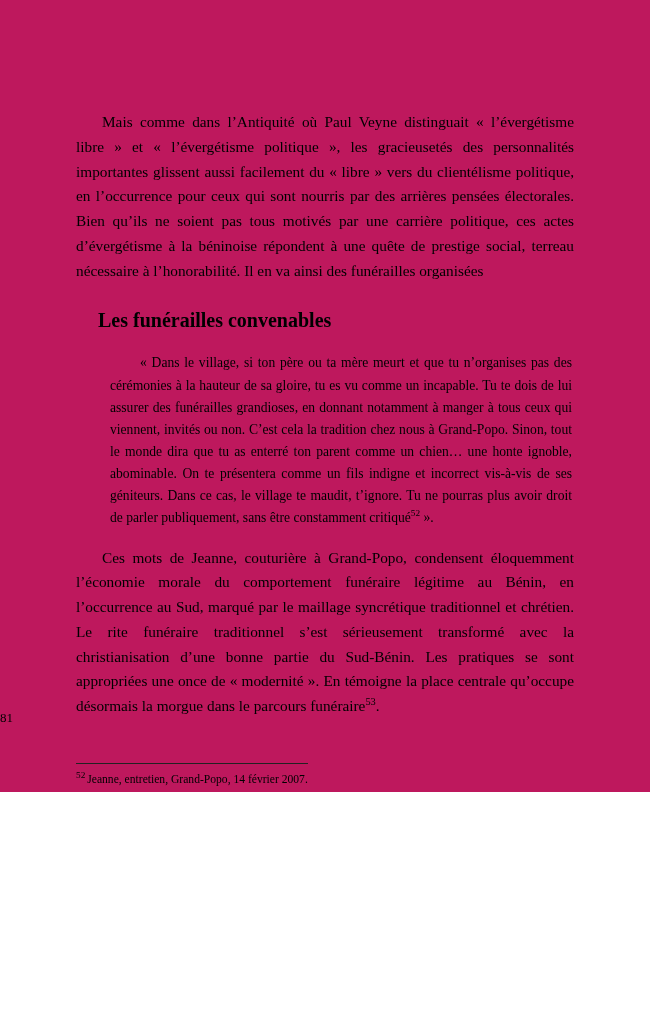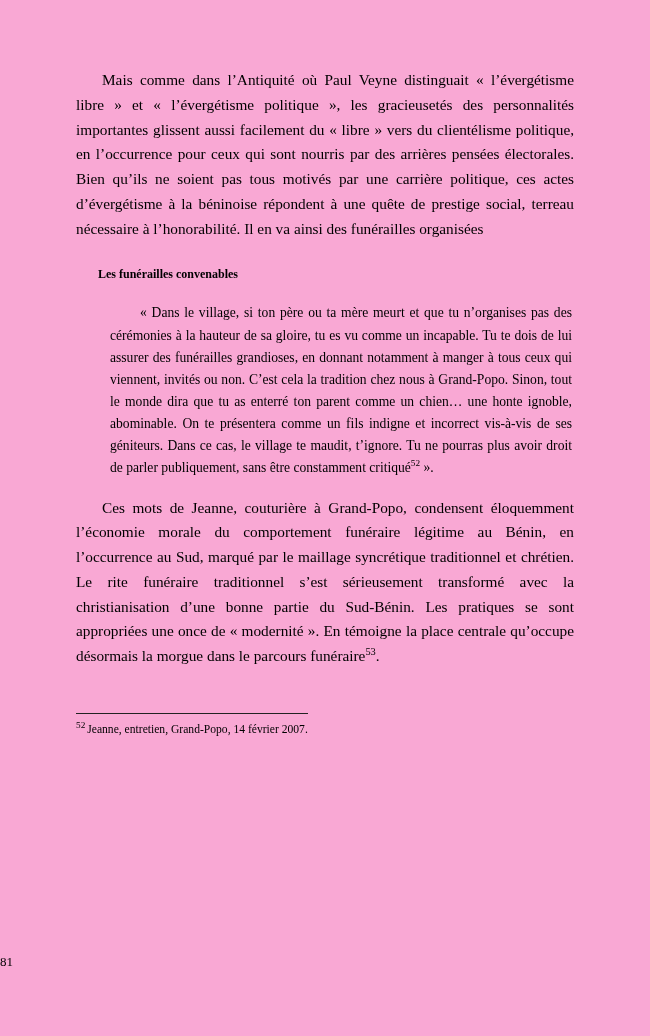--- a/index.html
+++ b/index.html
@@ -12,38 +12,38 @@
     height: 1036px;
     font-family: "Liberation Serif", serif;
     color: #000000;
     position: relative;
     overflow: hidden;
   }
   .page {
     position: absolute;
     left: 0; top: 0;
     width: 650px;
-    height: 1036px;
-    background: #f9a8d4;
+    height: 792px;
+    background: #be185d;
     box-sizing: border-box;
-    padding: 68px 76px 40px 76px;
+    padding: 110px 76px 40px 76px;
   }
   .body-text {
     font-size: 15.3px;
     line-height: 1.62;
     text-align: justify;
     text-justify: inter-word;
     hyphens: none;
     margin: 0 0 10px 0;
   }
   .body-text.indent {
     text-indent: 26px;
   }
   .section-heading {
-    font-size: 12px;
+    font-size: 20px;
     font-weight: bold;
     margin: 26px 0 20px 22px;
     text-align: left;
   }
   .quote-block {
     font-size: 13.6px;
     line-height: 1.63;
     text-align: justify;
     margin: 8px 0 16px 34px;
     padding-right: 2px;

